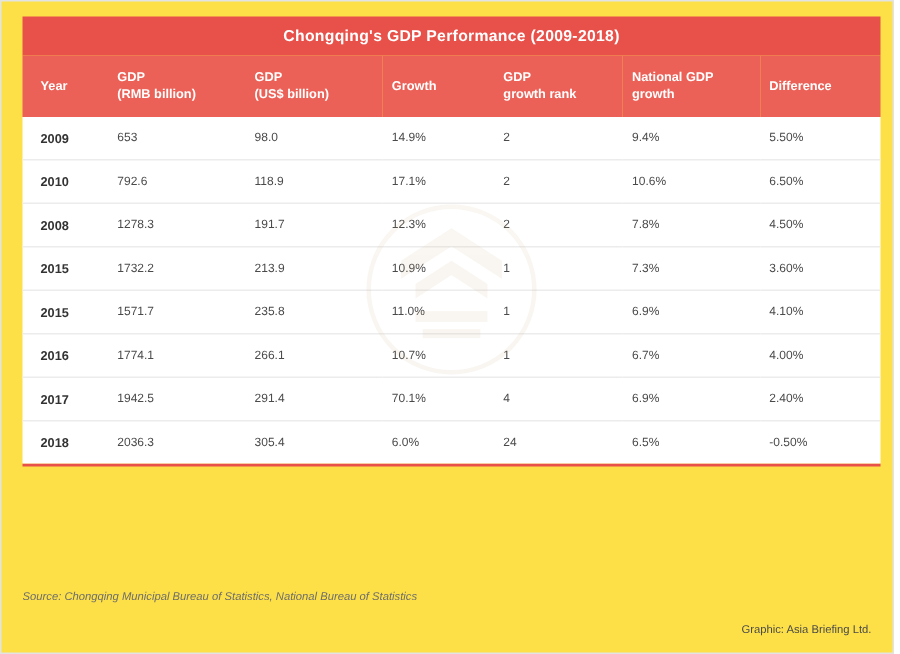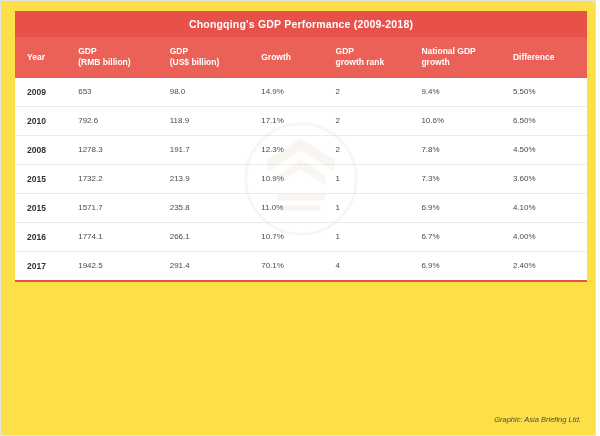--- a/index.html
+++ b/index.html
@@ -97,21 +97,20 @@
     top: 392px;
     font-size: 7.5px;
     font-style: italic;
     color: #6d6d6d;
   }
   .credit {
     position: absolute;
     right: 14px;
     top: 414px;
     font-size: 7.5px;
-    font-style: italic;
     color: #4a4a4a;
   }
   .c0 { width: 10%; }
   .c1 { width: 16%; }
   .c2 { width: 16%; }
   .c3 { width: 13%; }
   .c4 { width: 15%; }
   .c5 { width: 16%; }
   .c6 { width: 14%; }
 </style>
@@ -241,22 +240,32 @@
           </tr>
           <tr>
             <td class="col-year">2017</td>
             <td>1942.5</td>
             <td>291.4</td>
             <td>70.1%</td>
             <td>4</td>
             <td>6.9%</td>
             <td>2.40%</td>
           </tr>
+          <tr>
+            <td class="col-year">2018</td>
+            <td>2036.3</td>
+            <td>305.4</td>
+            <td>6.0%</td>
+            <td>24</td>
+            <td>6.5%</td>
+            <td>-0.50%</td>
+          </tr>
         </tbody>
       </table>
     </div>
 
     <div class="red-rule"></div>
   </div>
 
+  <div class="source">Source: Chongqing Municipal Bureau of Statistics, National Bureau of Statistics</div>
   <div class="credit">Graphic: Asia Briefing Ltd.</div>
 
 </div>
 
 </body></html>

